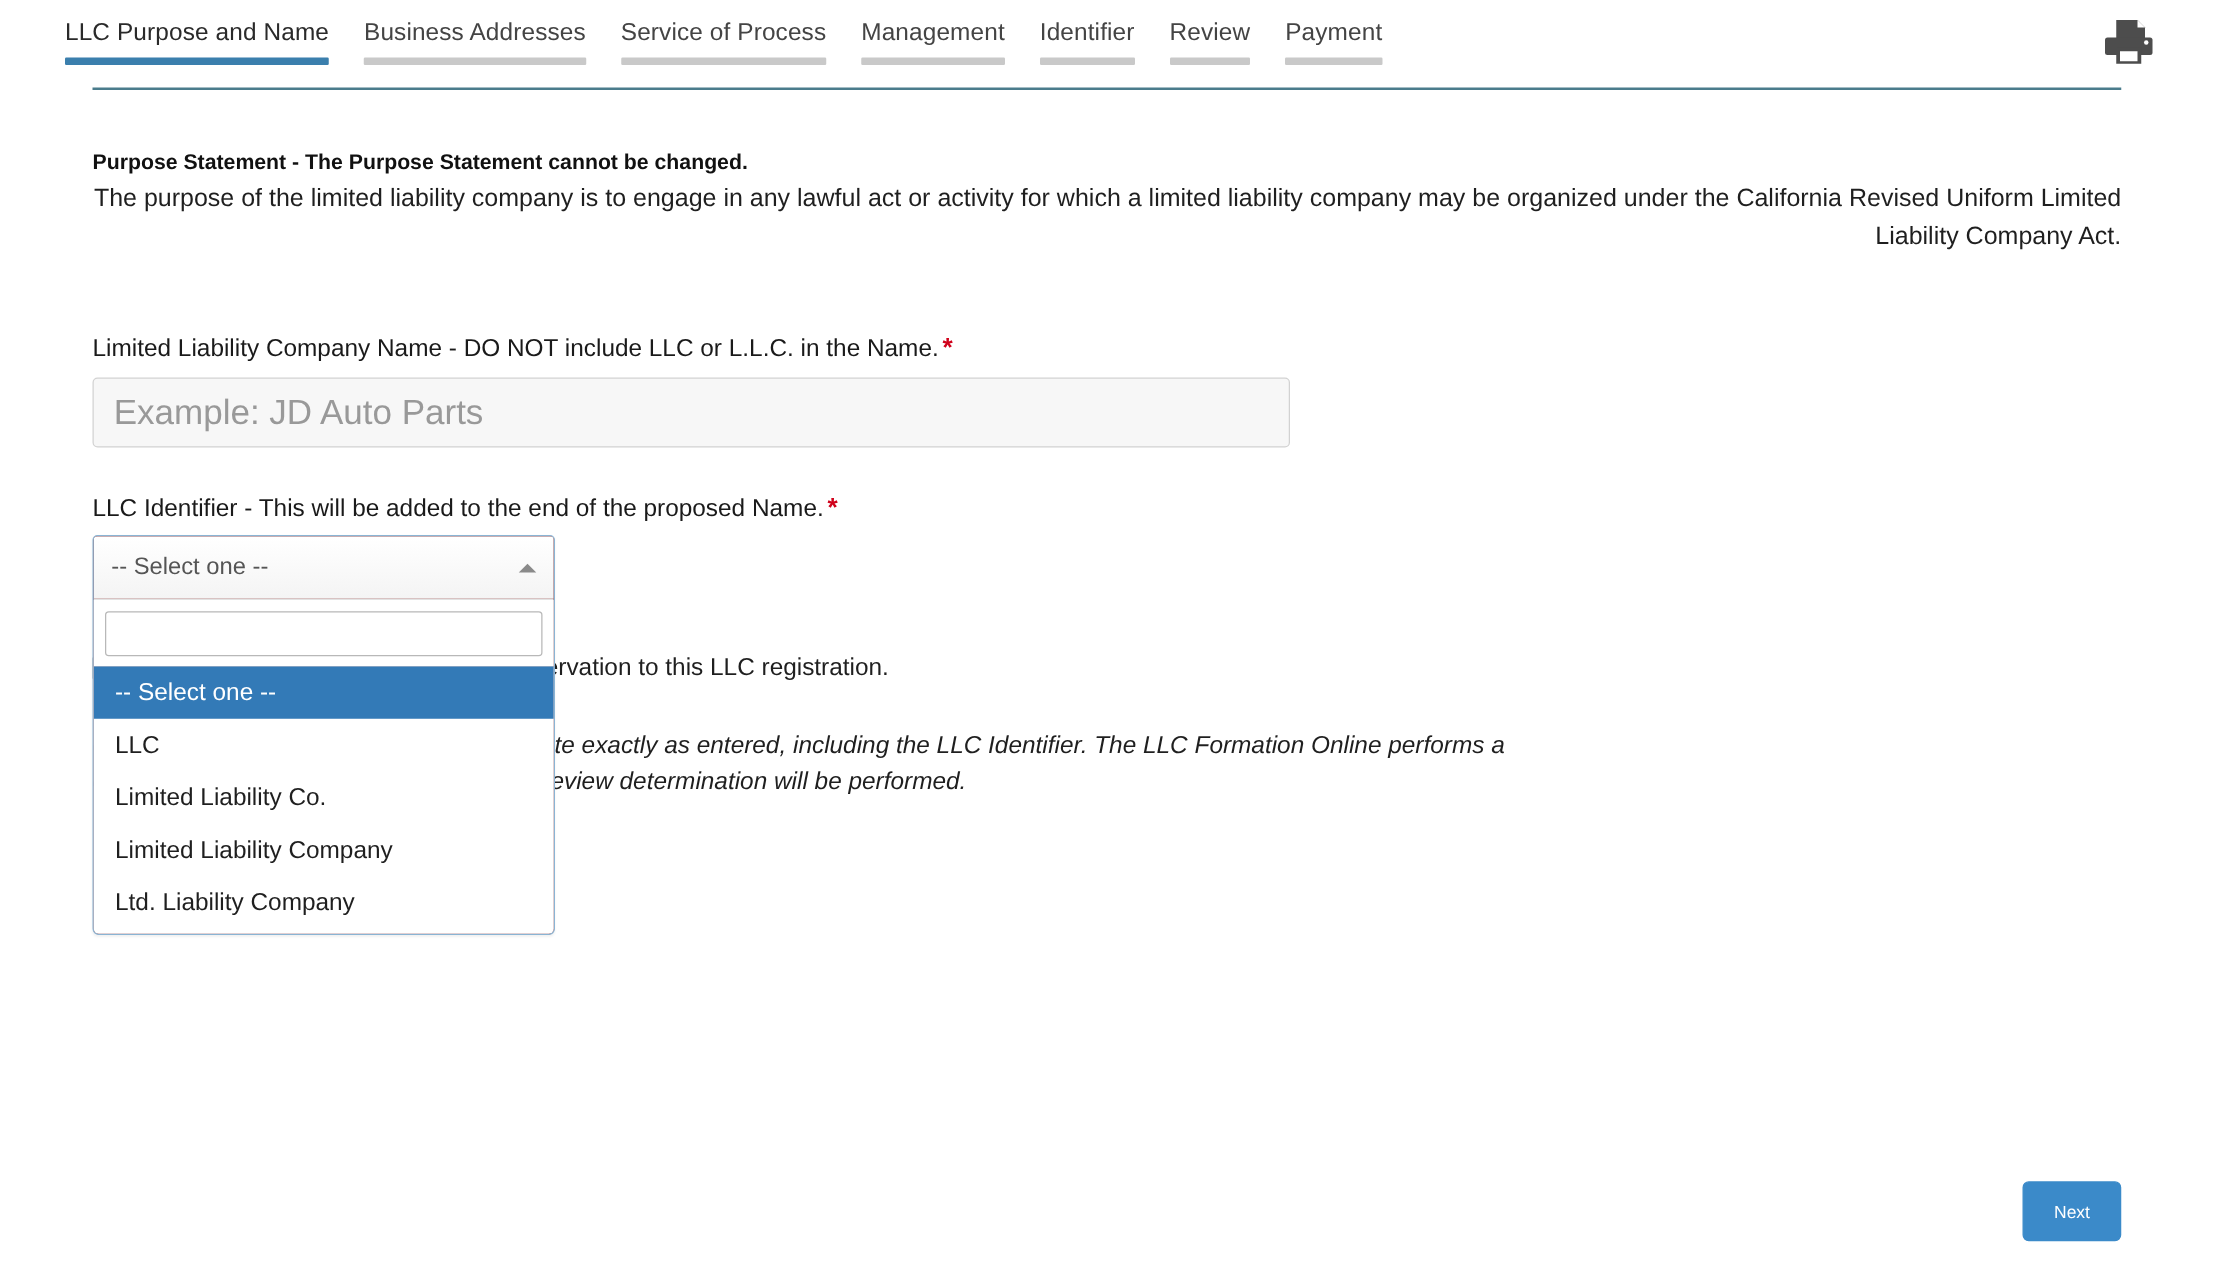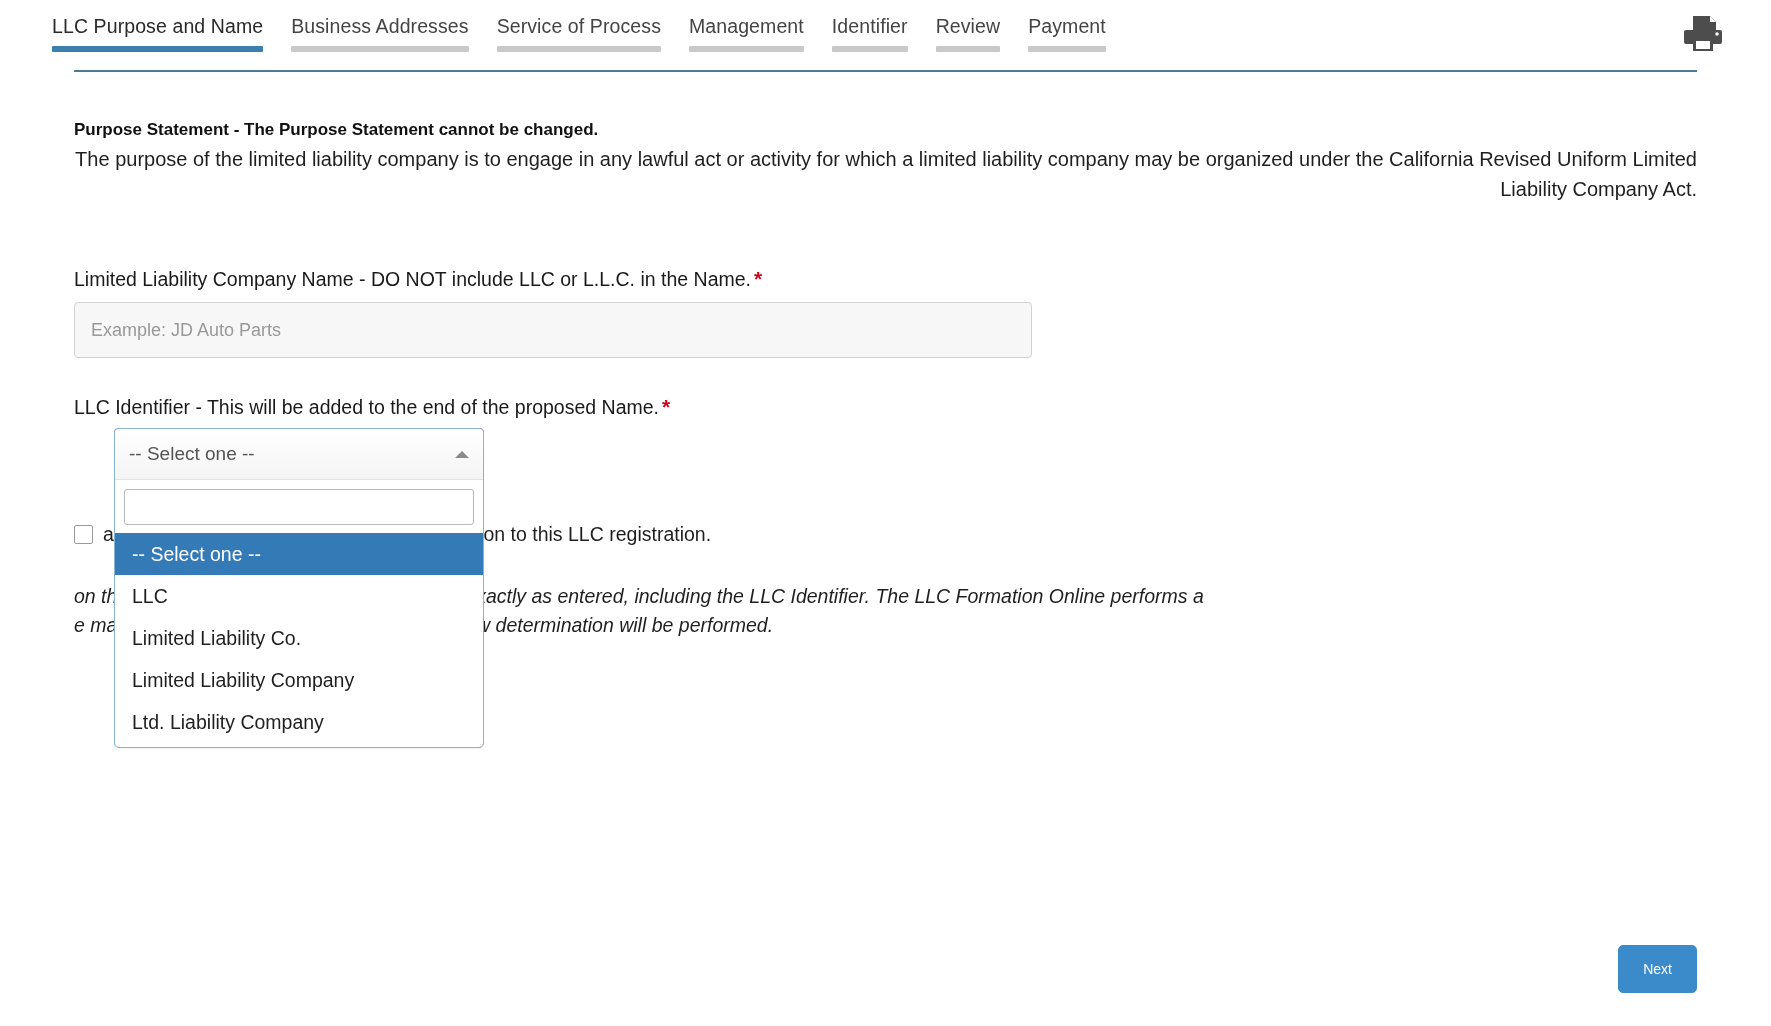--- a/index.html
+++ b/index.html
@@ -139,21 +139,21 @@
     font-size: 21px;
     margin-left: 3px;
   }
   .name-input {
     width: 958px;
     height: 56px;
     box-sizing: border-box;
     border: 1px solid #d2d2d2;
     border-radius: 4px;
     background: #f7f7f7;
-    font-size: 18px;
+    font-size: 28px;
     font-family: "Liberation Sans", sans-serif;
     padding: 0 16px;
     color: #333;
     outline: none;
   }
   .name-input::placeholder {
     color: #999999;
   }
 
   .identifier-group {
@@ -165,21 +165,20 @@
   .select-shell {
     position: absolute;
     left: 0;
     top: 34px;
     width: 368px;
     border: 1px solid #8ab4d4;
     border-radius: 4px 4px 5px 5px;
     background: #7f1d1d;
     box-shadow: 0 1px 2px rgba(0,0,0,0.06);
     z-index: 30;
-    margin-left: 40px;
   }
   .select-toggle {
     height: 50px;
     display: flex;
     align-items: center;
     justify-content: space-between;
     padding: 0 14px 0 14px;
     background: linear-gradient(to bottom, #ffffff, #f4f4f4);
     border-bottom: 1px solid #e2e2e2;
     border-radius: 3px 3px 0 0;

